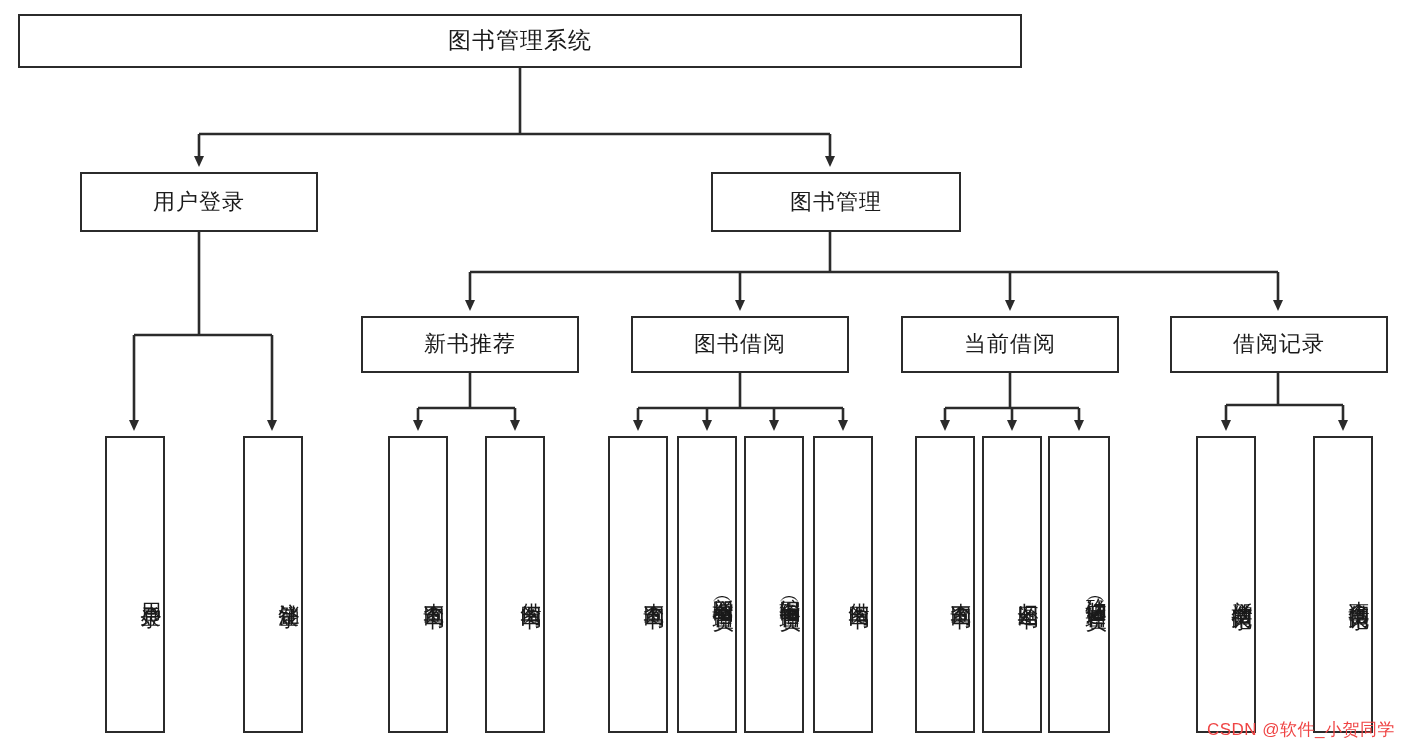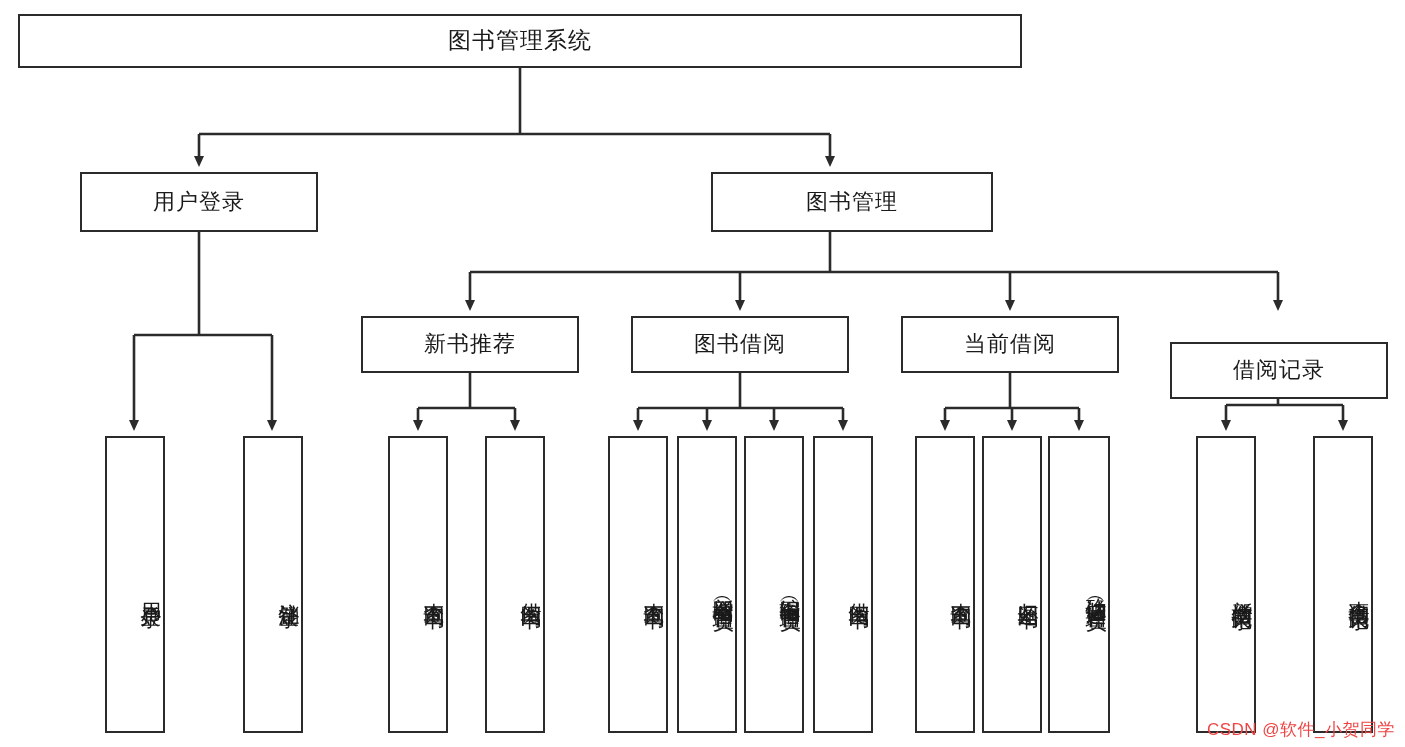--- a/index.html
+++ b/index.html
@@ -122,34 +122,34 @@
     </g>
   </svg>
 
   <div class="node horiz root" style="left:18px; top:14px; width:1004px; height:54px;">
     <span>图书管理系统</span>
   </div>
 
   <div class="node horiz" style="left:80px; top:172px; width:238px; height:60px;">
     <span>用户登录</span>
   </div>
-  <div class="node horiz" style="left:711px; top:172px; width:282px; height:60px;">
+  <div class="node horiz" style="left:711px; top:172px; width:250px; height:60px;">
     <span>图书管理</span>
   </div>
 
   <div class="node horiz" style="left:361px; top:316px; width:218px; height:57px;">
     <span>新书推荐</span>
   </div>
   <div class="node horiz" style="left:901px; top:316px; width:218px; height:57px;">
     <span>当前借阅</span>
   </div>
   <div class="node horiz" style="left:631px; top:316px; width:218px; height:57px;">
     <span>图书借阅</span>
   </div>
-  <div class="node horiz" style="left:1170px; top:316px; width:218px; height:57px;margin-top:26px;">
+  <div class="node horiz" style="left:1170px; top:316px; width:218px; height:57px;">
     <span>借阅记录</span>
   </div>
 
   <div class="node vert" style="left:105px; top:436px; width:60px; height:297px;">
     <span class="vlabel">用户登录</span>
   </div>
   <div class="node vert" style="left:243px; top:436px; width:60px; height:297px;">
     <span class="vlabel">注销登录</span>
   </div>
 

